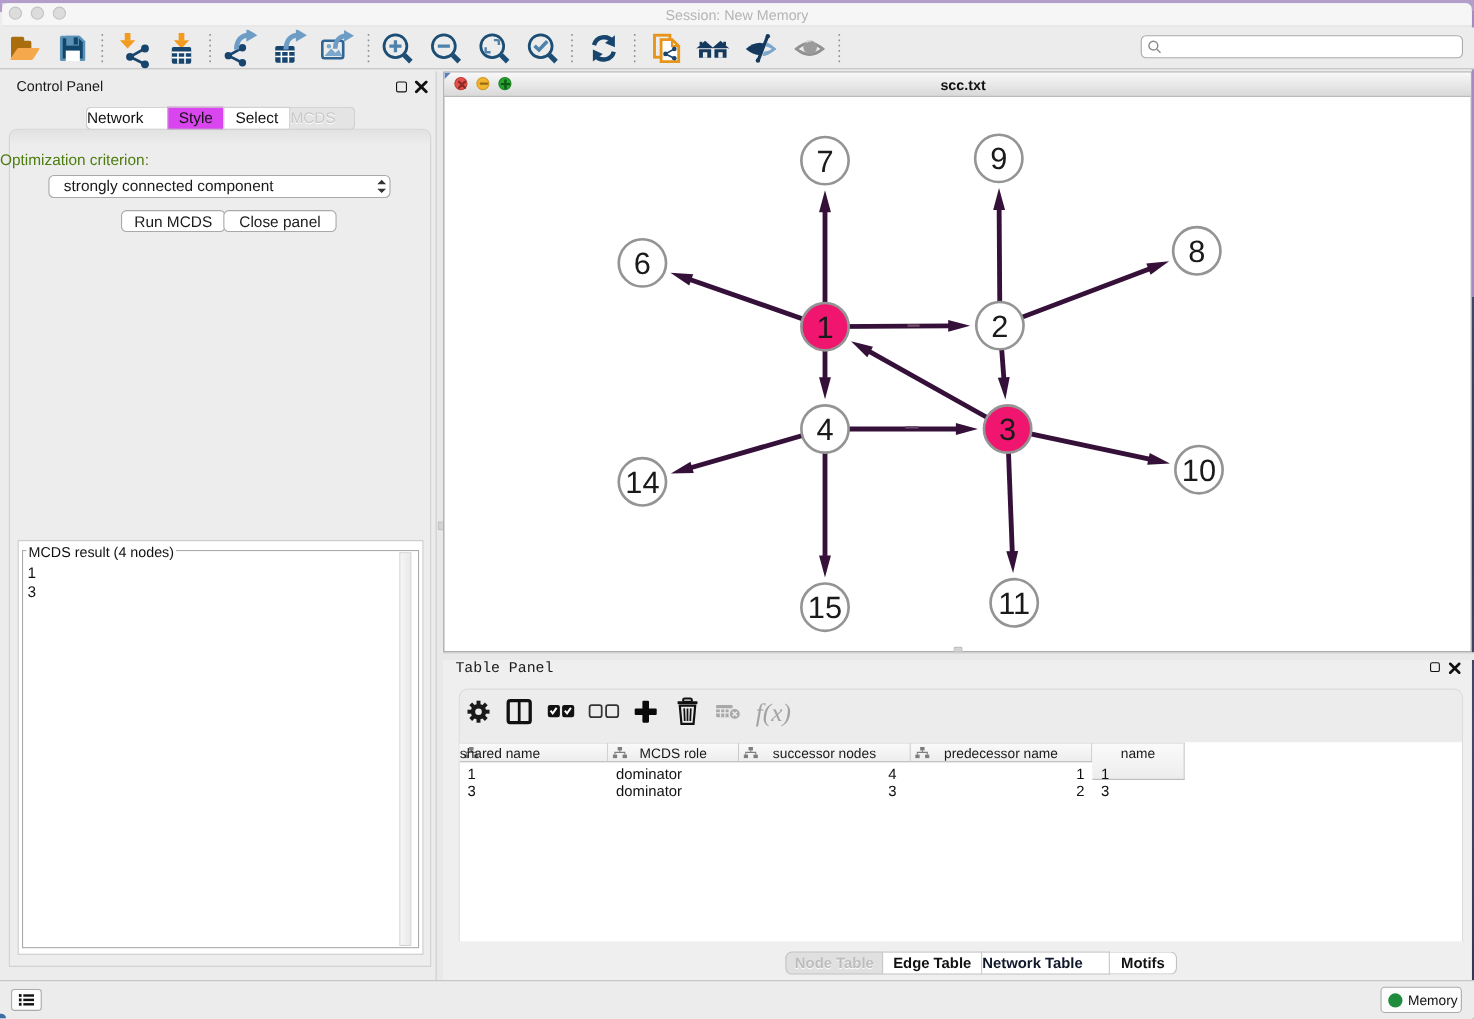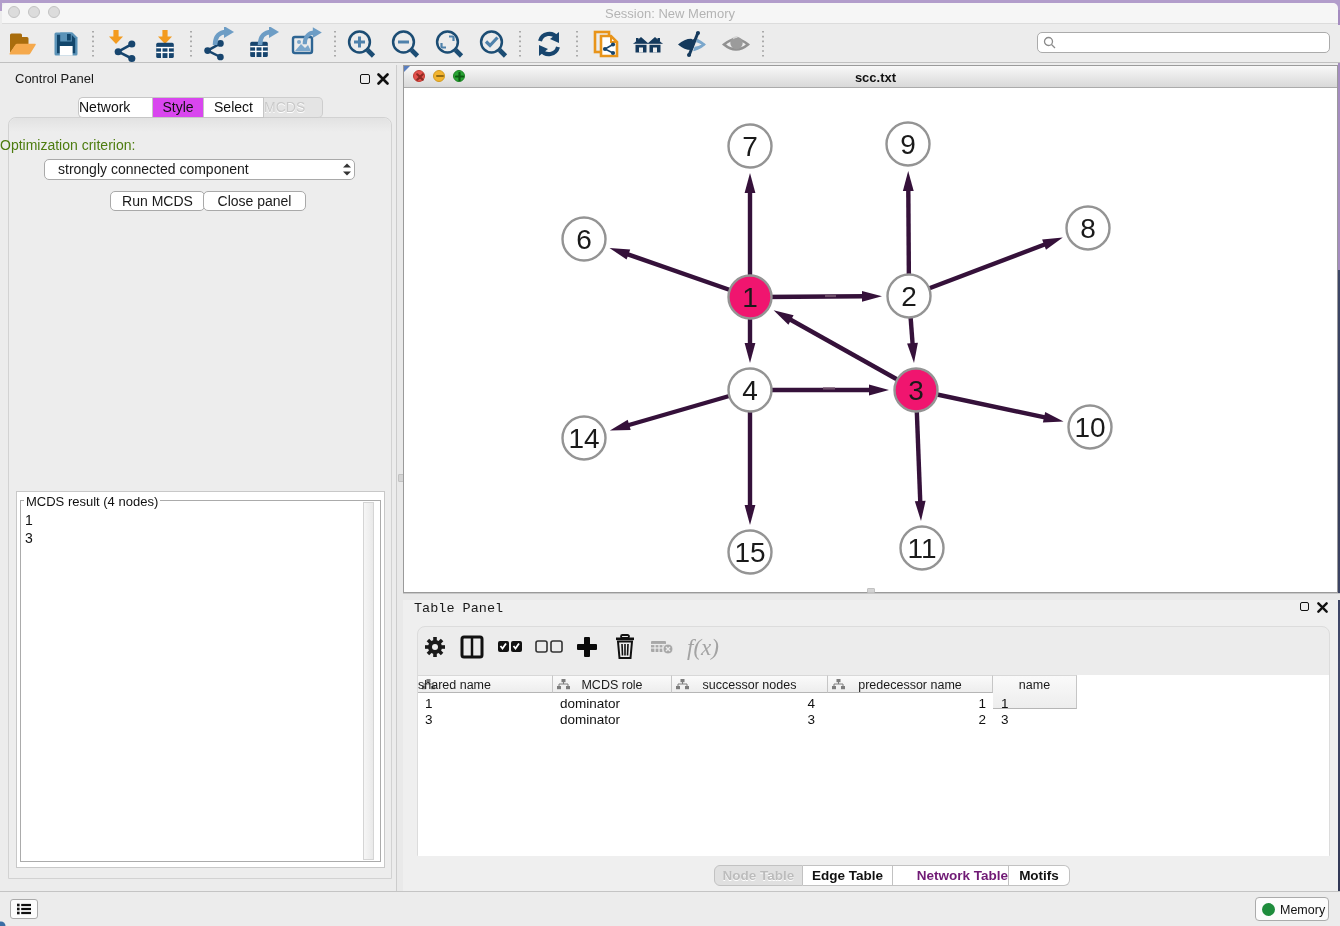--- a/index.html
+++ b/index.html
@@ -424,21 +424,21 @@
 <div class="abs" style="left:1001px;top:696px;font-size:13.5px;color:#111;">1</div>
 <div class="abs" style="left:425px;top:712px;font-size:13.5px;color:#111;">3</div>
 <div class="abs" style="left:560px;top:712px;font-size:13.5px;color:#111;">dominator</div>
 <div class="abs" style="left:715px;top:712px;width:100px;text-align:right;font-size:13.5px;color:#111;">3</div>
 <div class="abs" style="left:886px;top:712px;width:100px;text-align:right;font-size:13.5px;color:#111;">2</div>
 <div class="abs" style="left:1001px;top:712px;font-size:13.5px;color:#111;">3</div>
 
 <div class="abs" style="left:694px;top:865px;height:21px;display:flex;font-size:13.5px;font-weight:600;margin-left:20px;">
   <div style="width:89px;background:#e0e0e0;border:1px solid #c2c2c2;border-radius:6px 0 0 6px;text-align:center;line-height:19px;color:#bcbcbc;text-shadow:0 1px 0 #fff;font-weight:600;">Node Table</div>
   <div style="width:90px;background:#fff;border:1px solid #c2c2c2;border-left:none;text-align:center;line-height:19px;color:#111;">Edge Table</div>
-  <div style="width:116px;background:#fff;border:1px solid #c2c2c2;border-left:none;text-align:right;line-height:19px;color:#701a75;">Network Table</div>
+  <div style="width:116px;background:#fff;border:1px solid #c2c2c2;border-left:none;text-align:left;line-height:19px;color:#0f172a;">Network Table</div>
   <div style="width:61px;background:#fff;border:1px solid #c2c2c2;border-left:none;border-radius:0 6px 6px 0;text-align:center;line-height:19px;color:#111;">Motifs</div>
 </div>
 
 <div class="abs" style="left:0;top:891px;width:1340px;height:35px;background:#ececec;border-top:1px solid #c4c4c4;"></div>
 <div class="abs" style="left:10px;top:899px;width:28px;height:20px;background:#fcfcfc;border:1px solid #ababab;border-radius:3px;"></div>
 <svg class="abs" style="left:17px;top:903px;" width="14" height="12" viewBox="0 0 14 12">
     <g fill="#111">
       <rect x="0" y="0.7" width="2.6" height="2.6"></rect>
       <rect x="0" y="4.7" width="2.6" height="2.6"></rect>
       <rect x="0" y="8.7" width="2.6" height="2.6"></rect>

